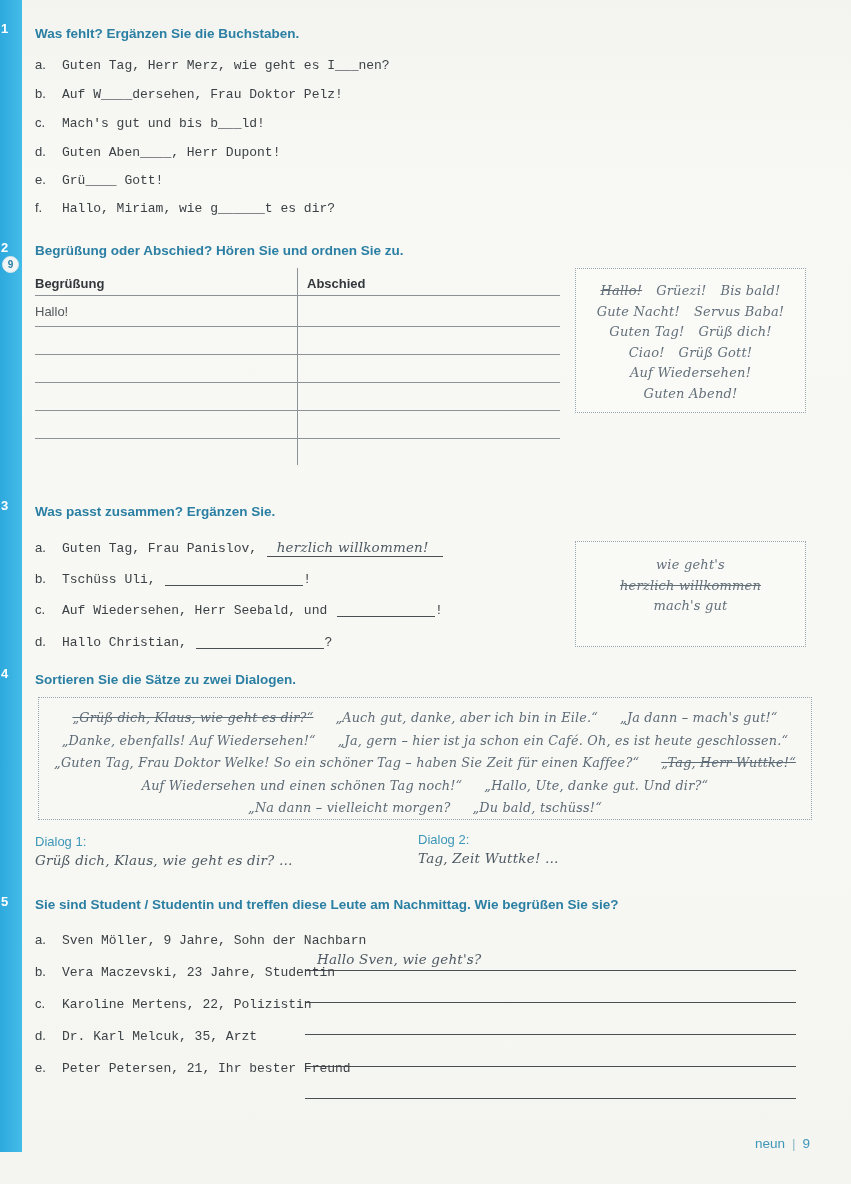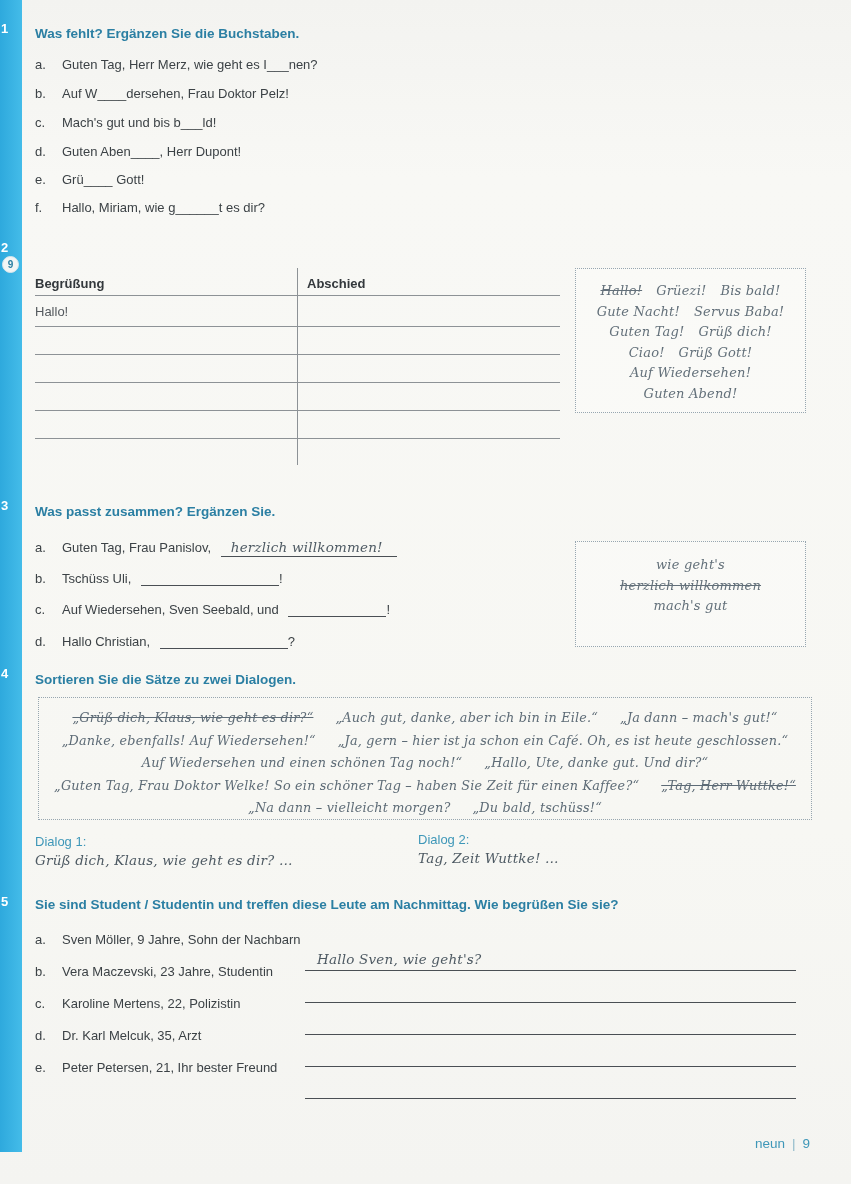--- a/index.html
+++ b/index.html
@@ -14,21 +14,21 @@
   .stripnum{position:absolute;left:1px;width:20px;color:#fff;font-weight:bold;
     font-size:13px;letter-spacing:-.5px;}
   .audio-badge{position:absolute;left:2px;width:17px;height:17px;border-radius:50%;
     background:#f2f5f5;color:#2b7fa3;font-size:10px;font-weight:bold;
     display:flex;align-items:center;justify-content:center;border:1px solid #d7e6ec;box-sizing:border-box;}
   
   .h{position:absolute;left:35px;color:#2b7fa3;font-weight:bold;font-size:13.5px;}
   
   .row{position:absolute;left:35px;right:40px;height:18px;white-space:nowrap;}
   .letter{display:inline-block;width:27px;color:#3c4246;}
-  .txt{color:#3c4246;}
+  .txt{color:#3c4246;font-family:Liberation Mono, monospace;}
   
   .hline{position:absolute;height:0;border-top:1px solid #8d9296;}
   .vline{position:absolute;width:0;border-left:1px solid #8d9296;}
   .colhead{position:absolute;font-weight:bold;color:#33383c;}
   .cell{position:absolute;color:#54595e;}
   
   .wordbox{position:absolute;border:1px dotted #97a6b0;background:rgba(255,255,255,.25);
     text-align:center;box-sizing:border-box;}
   .hw{font-family:"DejaVu Serif",serif;font-style:italic;letter-spacing:.2px;}
   .wb .hw{color:#63707a;font-size:13px;}
@@ -69,20 +69,21 @@
   </div>
 
   <div class="h" style="top:26px">Was fehlt? Ergänzen Sie die Buchstaben.</div>
   <div class="row" style="top:57px"><span class="letter">a.</span><span class="txt">Guten Tag, Herr Merz, wie geht es I___nen?</span></div>
   <div class="row" style="top:86px"><span class="letter">b.</span><span class="txt">Auf W____dersehen, Frau Doktor Pelz!</span></div>
   <div class="row" style="top:115px"><span class="letter">c.</span><span class="txt">Mach's gut und bis b___ld!</span></div>
   <div class="row" style="top:144px"><span class="letter">d.</span><span class="txt">Guten Aben____, Herr Dupont!</span></div>
   <div class="row" style="top:172px"><span class="letter">e.</span><span class="txt">Grü____ Gott!</span></div>
   <div class="row" style="top:200px"><span class="letter">f.</span><span class="txt">Hallo, Miriam, wie g______t es dir?</span></div>
 
+  <div class="h" style="top:243px">Begrüßung oder Abschied? Hören Sie und ordnen Sie zu.</div>
   <span class="colhead" style="left:35px;top:276px">Begrüßung</span>
   <span class="colhead" style="left:307px;top:276px">Abschied</span>
   <span class="cell" style="left:35px;top:304px">Hallo!</span>
   <div class="vline" style="left:297px;top:268px;height:197px"></div>
   <div class="hline" style="left:35px;top:295px;width:525px"></div>
   <div class="hline" style="left:35px;top:326px;width:525px"></div>
   <div class="hline" style="left:35px;top:354px;width:525px"></div>
   <div class="hline" style="left:35px;top:382px;width:525px"></div>
   <div class="hline" style="left:35px;top:410px;width:525px"></div>
   <div class="hline" style="left:35px;top:438px;width:525px"></div>
@@ -99,40 +100,40 @@
   <div class="h" style="top:504px">Was passt zusammen? Ergänzen Sie.</div>
   <div class="row" style="top:539px">
     <span class="letter">a.</span><span class="txt">Guten Tag, Frau Panislov,</span>
     <span class="hw ans-inline" style="margin-left:6px">herzlich willkommen!</span>
   </div>
   <div class="row" style="top:571px">
     <span class="letter">b.</span><span class="txt">Tschüss Uli,</span>
     <span class="blank" style="width:138px;margin-left:6px"></span><span class="txt">!</span>
   </div>
   <div class="row" style="top:602px">
-    <span class="letter">c.</span><span class="txt">Auf Wiedersehen, Sven Seebald, und</span>
+    <span class="letter">c.</span><span class="txt">Auf Wiedersehen, Herr Seebald, und</span>
     <span class="blank" style="width:98px;margin-left:6px"></span><span class="txt">!</span>
   </div>
   <div class="row" style="top:634px">
     <span class="letter">d.</span><span class="txt">Hallo Christian,</span>
     <span class="blank" style="width:128px;margin-left:6px"></span><span class="txt">?</span>
   </div>
 
   <div class="wordbox wb" style="left:575px;top:541px;width:231px;height:106px;padding-top:13px">
     <div class="wb-line"><span class="hw">wie geht's</span></div>
     <div class="wb-line"><span class="hw struck">herzlich willkommen</span></div>
     <div class="wb-line"><span class="hw">mach's gut</span></div>
   </div>
 
   <div class="h" style="top:672px">Sortieren Sie die Sätze zu zwei Dialogen.</div>
   <div class="sortbox" style="left:38px;top:697px;width:774px;height:123px">
     <div class="sb-line"><span class="hw struck">„Grüß dich, Klaus, wie geht es dir?“</span><span class="hw">„Auch gut, danke, aber ich bin in Eile.“</span><span class="hw">„Ja dann – mach's gut!“</span></div>
     <div class="sb-line"><span class="hw">„Danke, ebenfalls! Auf Wiedersehen!“</span><span class="hw">„Ja, gern – hier ist ja schon ein Café. Oh, es ist heute geschlossen.“</span></div>
+    <div class="sb-line"><span class="hw">„Guten Tag, Frau Doktor Welke! So ein schöner Tag – haben Sie Zeit für einen Kaffee?“</span><span class="hw struck">„Tag, Herr Wuttke!“</span></div>
     <div class="sb-line"><span class="hw">Auf Wiedersehen und einen schönen Tag noch!“</span><span class="hw">„Hallo, Ute, danke gut. Und dir?“</span></div>
-    <div class="sb-line"><span class="hw">„Guten Tag, Frau Doktor Welke! So ein schöner Tag – haben Sie Zeit für einen Kaffee?“</span><span class="hw struck">„Tag, Herr Wuttke!“</span></div>
     <div class="sb-line"><span class="hw">„Na dann – vielleicht morgen?</span><span class="hw">„Du bald, tschüss!“</span></div>
   </div>
   <span class="dlg-label" style="left:35px;top:834px">Dialog 1:</span>
   <span class="dlg-text hw" style="left:35px;top:852px">Grüß dich, Klaus, wie geht es dir? …</span>
   <span class="dlg-label" style="left:418px;top:832px">Dialog 2:</span>
   <span class="dlg-text hw" style="left:418px;top:850px">Tag, Zeit Wuttke! …</span>
 
   <div class="h" style="top:897px">Sie sind Student / Studentin und treffen diese Leute am Nachmittag. Wie begrüßen Sie sie?</div>
   <div class="row" style="top:932px">
     <span class="letter">a.</span><span class="txt">Sven Möller, 9 Jahre, Sohn der Nachbarn</span>

